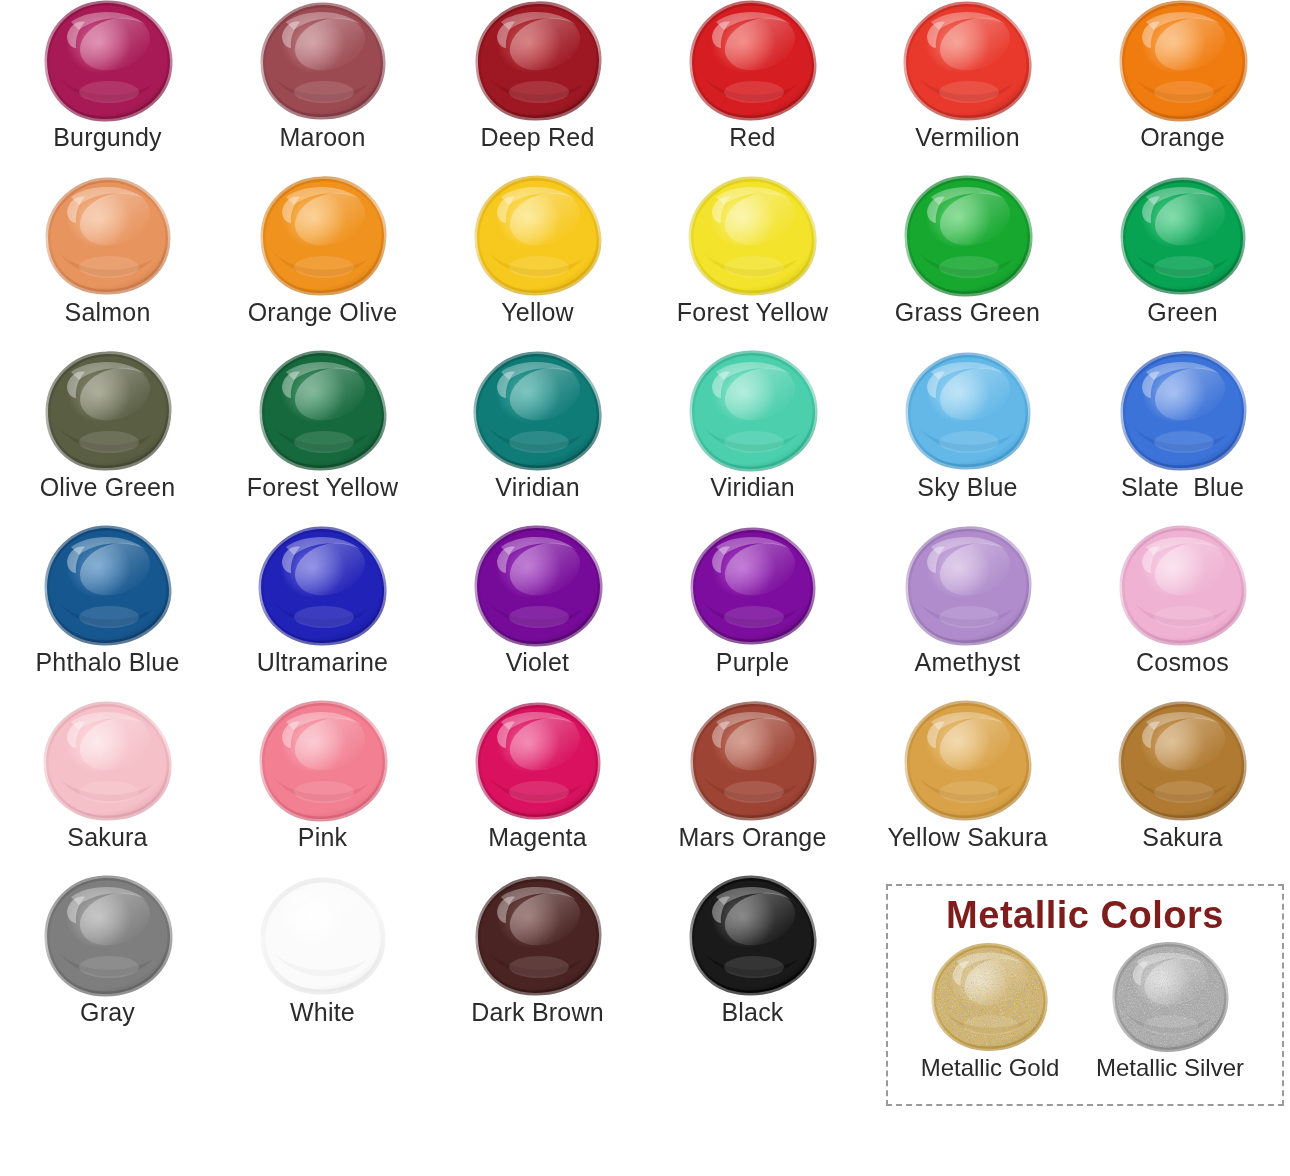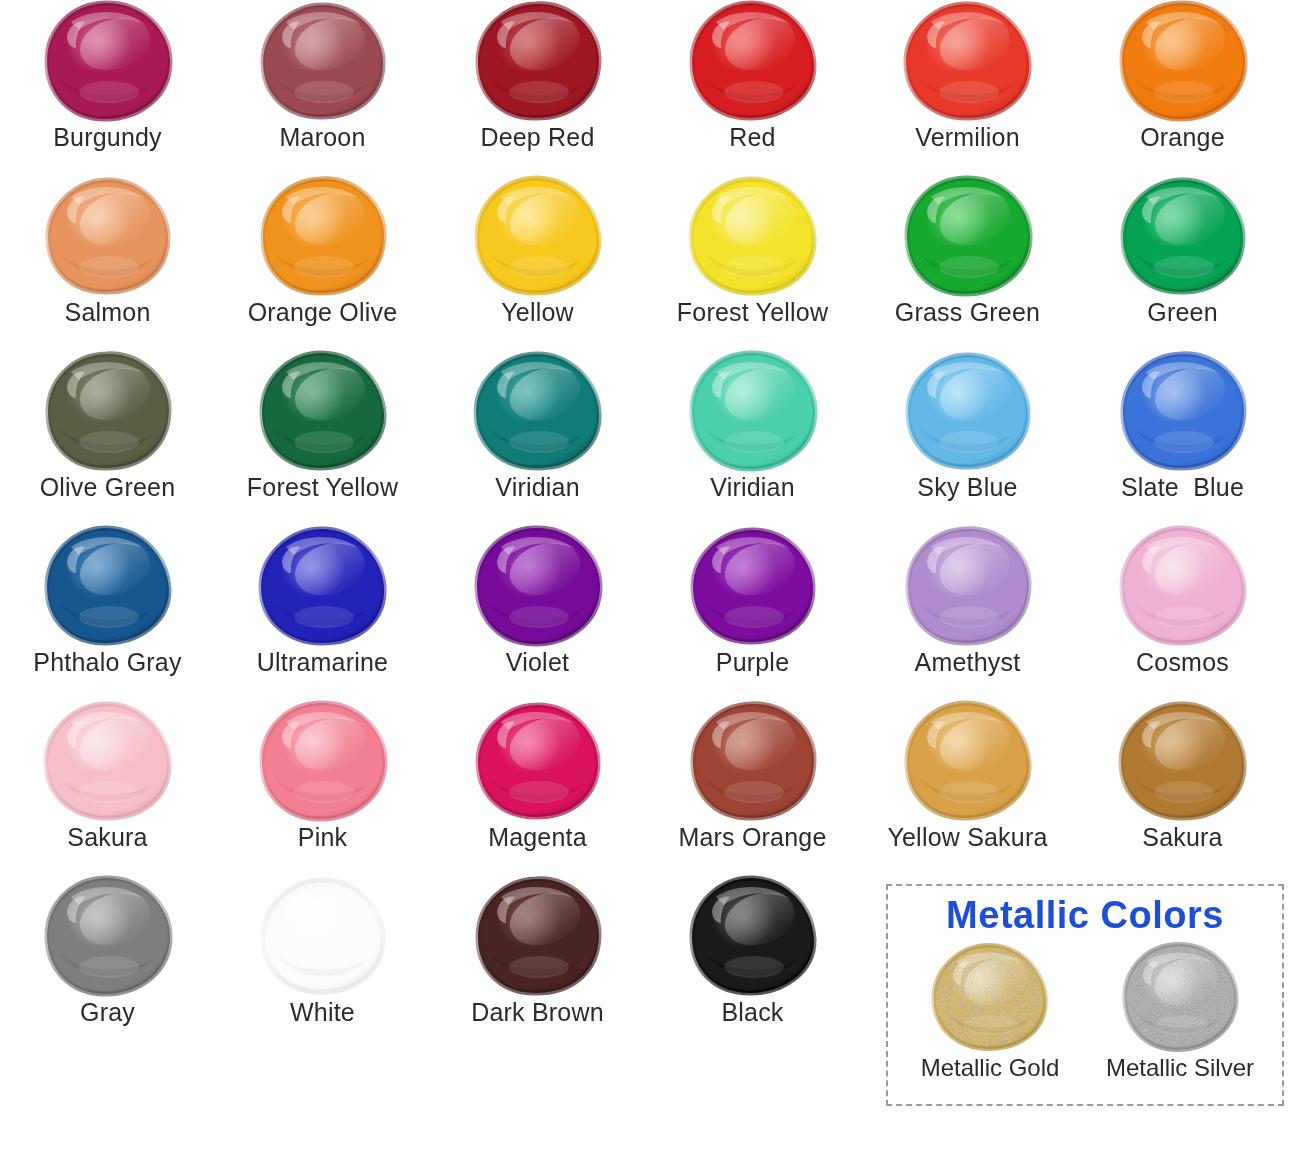--- a/index.html
+++ b/index.html
@@ -78,29 +78,29 @@
     height: 222px;
     border: 2px dashed #9a9a9a;
     box-sizing: border-box;
     background: #ffffff;
   }
 
   .metallic-title {
     text-align: center;
     font-size: 38px;
     font-weight: bold;
-    color: #1d4ed8;
+    color: #7f1d1d;
     margin-top: 8px;
     letter-spacing: 0.5px;
     font-family: "Liberation Sans", sans-serif;
   }
 
   .metallic-row {
     display: flex;
-    justify-content: space-between;
+    justify-content: flex-start;
     align-items: flex-start;
     margin-top: 4px;
     padding: 0 12px;
   }
 
   .metallic-cell {
     display: flex;
     flex-direction: column;
     align-items: center;
     width: 180px;
@@ -918,21 +918,21 @@
 
   <ellipse cx="72" cy="44" rx="36" ry="25" fill="url(#shineg18)" transform="rotate(-18 72 44)" opacity="0.55"></ellipse>
 
   <path d="M24 36 C26 26 34 20 42 22 C36 28 32 38 33 48 C29 48 24 44 24 36 Z" fill="#ffffff" opacity="0.38"></path>
 
   <path d="M16 78 C34 96 78 102 110 84 C88 108 40 108 16 78 Z" fill="#0C3864" opacity="0.32"></path>
 
   <ellipse cx="66" cy="92" rx="30" ry="11" fill="#ffffff" opacity="0.12"></ellipse>
 </svg>
         </div>
-        <div class="swatch-label">Phthalo Gray</div>
+        <div class="swatch-label">Phthalo Blue</div>
       </div>
       <div class="swatch-cell">
         <div class="blob-wrap">
 <svg class="blob" viewBox="0 0 130 122" width="130" height="122" xmlns="http://www.w3.org/2000/svg" aria-hidden="true">
   <defs>
     <radialGradient id="gradg19" cx="42%" cy="34%" r="78%">
       <stop offset="0%" stop-color="#5657D8" stop-opacity="0.85"></stop>
       <stop offset="34%" stop-color="#2122B8"></stop>
       <stop offset="78%" stop-color="#2122B8"></stop>
       <stop offset="100%" stop-color="#14158C"></stop>

